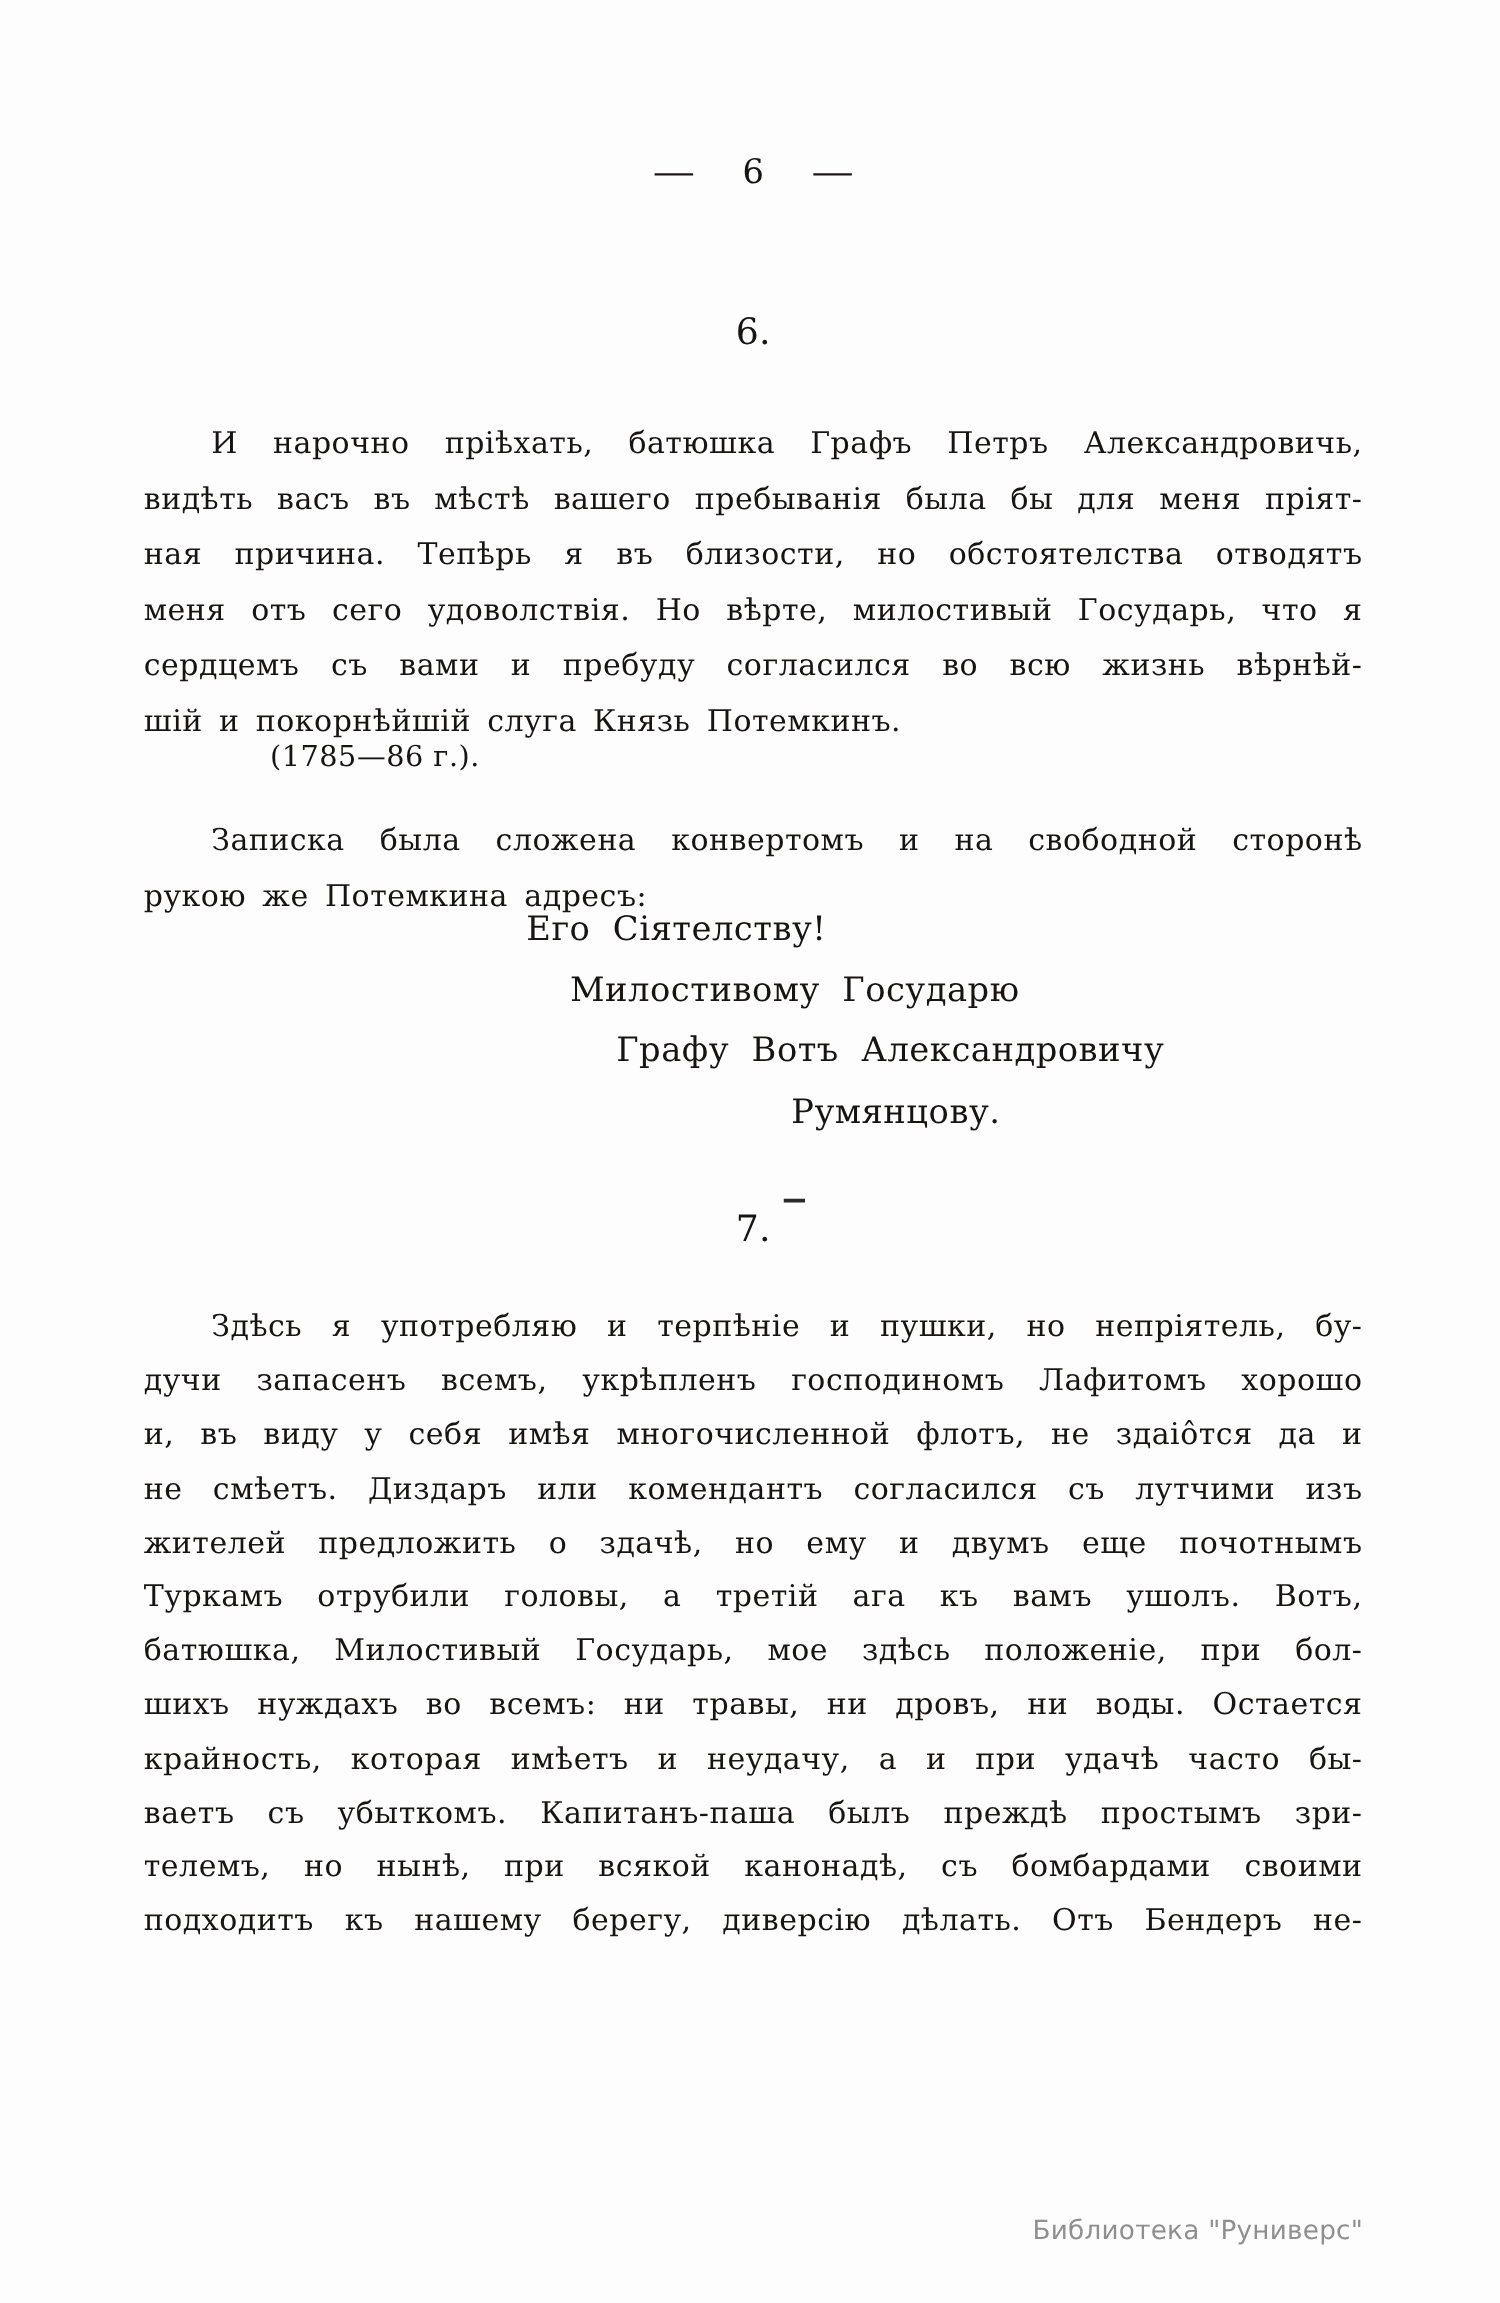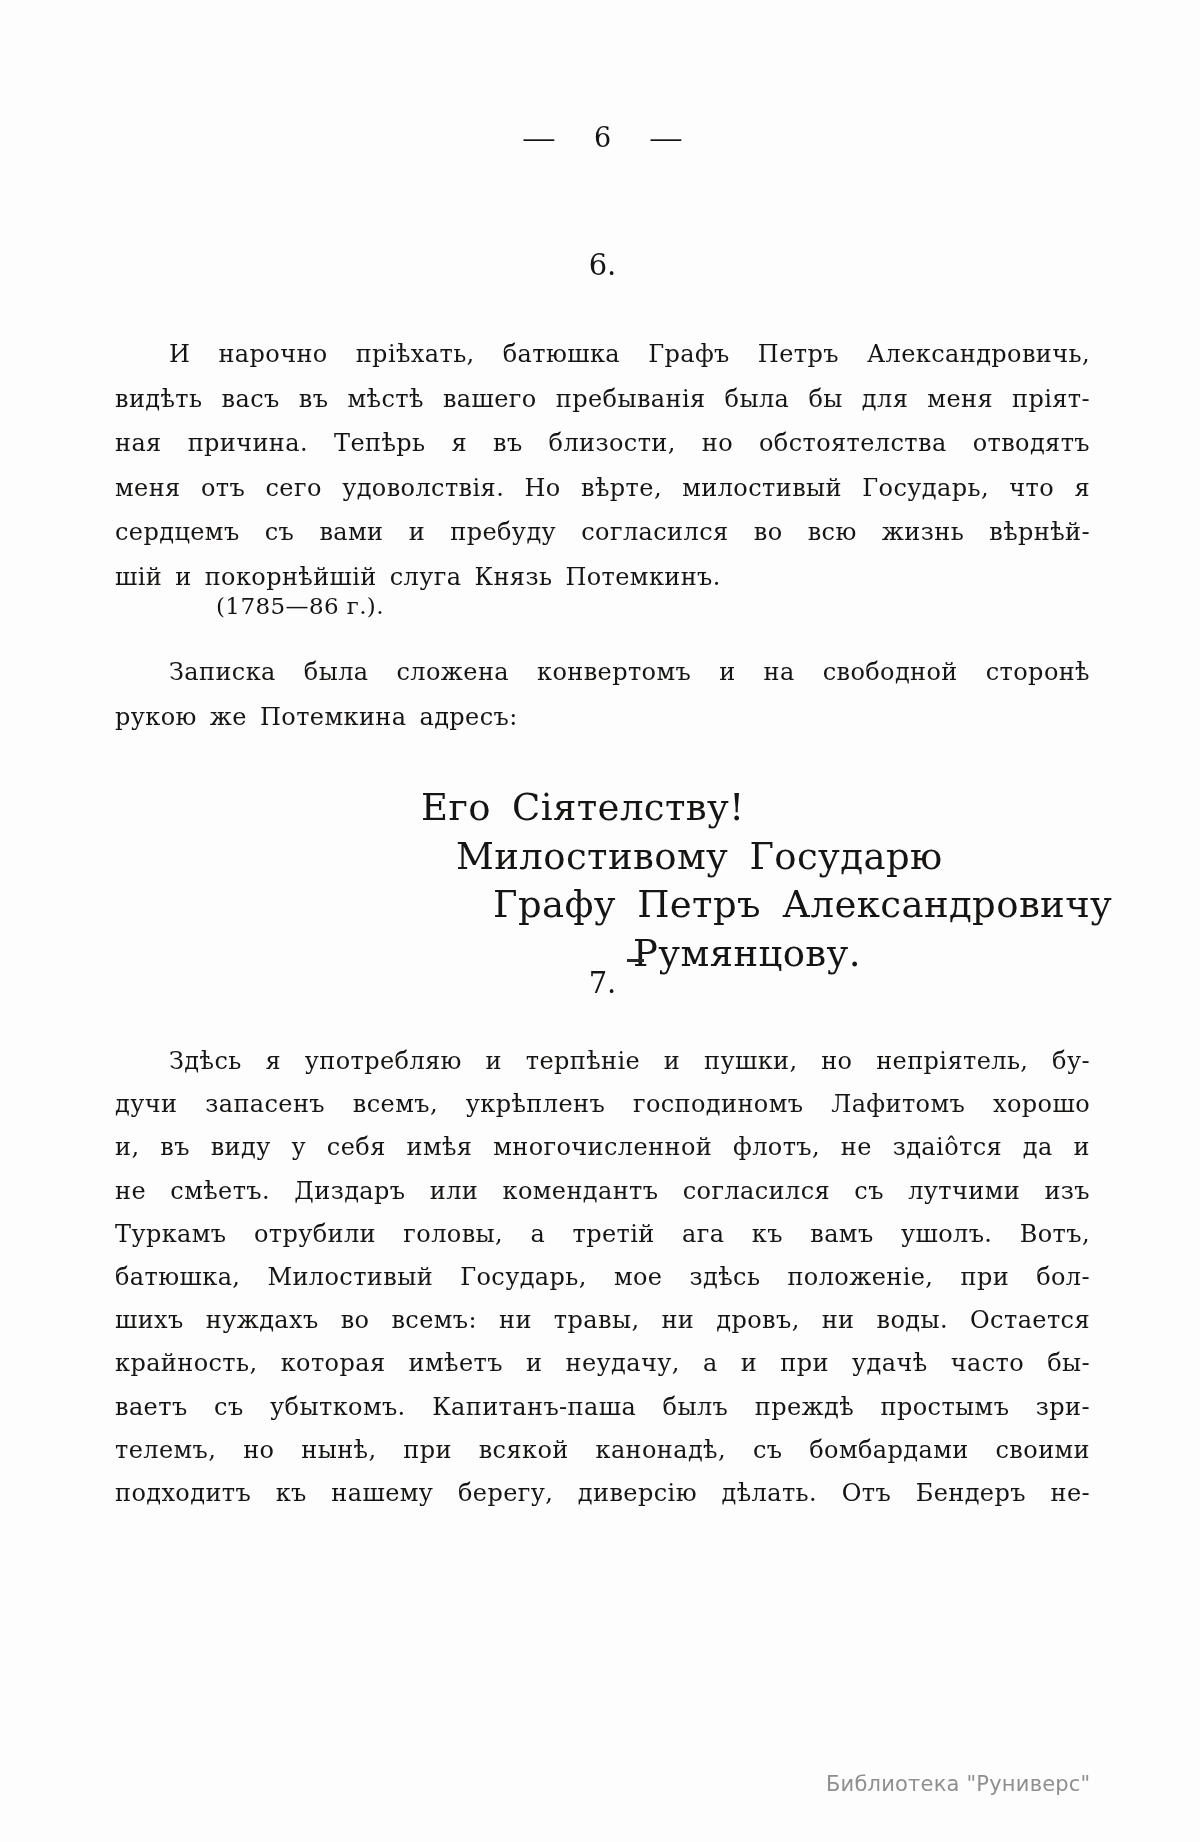--- a/index.html
+++ b/index.html
@@ -58,21 +58,21 @@
   .para-6 { top: 332px; line-height: 44.5px; }
   .date-note {
     position: absolute;
     left: 216px;
     top: 593px;
     font-size: 23px;
     letter-spacing: 0.4px;
   }
   .para-note { top: 650px; line-height: 45px; }
 
-  .address { top: 784px; line-height: 48.5px; font-size: 37px; word-spacing: 9px; letter-spacing: 0.4px; }
+  .address { top: 720px; line-height: 48.5px; font-size: 27px; word-spacing: 9px; letter-spacing: 0.4px; }
   .address .addr-line { white-space: nowrap; }
   .addr-0 { margin-left: 306px; }
   .addr-1 { margin-left: 341px; }
   .addr-2 { margin-left: 378px; }
   .addr-3 { margin-left: 518px; }
 
   .para-7 { top: 1040px; line-height: 43.2px; }
 
   .watermark {
     position: absolute;
@@ -109,32 +109,33 @@
   <div class="date-note">(1785—86 г.).</div>
 
   <div class="column bodytext para-note" style="position:absolute;">
     <span class="line indent">Записка была сложена конвертомъ и на свободной сторонѣ</span>
     <span class="line natural">рукою же Потемкина адресъ:</span>
   </div>
 
   <div class="column bodytext address" style="position:absolute;">
     <div class="addr-line addr-0">Его Сіятелству!</div>
     <div class="addr-line addr-1">Милостивому Государю</div>
-    <div class="addr-line addr-2">Графу Петръ Александровичу</div>
+    <div class="addr-line addr-2">Графу Вотъ Александровичу</div>
     <div class="addr-line addr-3">Румянцову.</div>
   </div>
 
   <div class="ink-artifact"></div>
   <div class="section-heading heading-7">7.</div>
 
   <div class="column bodytext para-7" style="position:absolute;">
     <span class="line indent">Здѣсь я употребляю и терпѣніе и пушки, но непріятель, бу-</span>
     <span class="line">дучи запасенъ всемъ, укрѣпленъ господиномъ Лафитомъ хорошо</span>
     <span class="line">и, въ виду у себя имѣя многочисленной флотъ, не здаіо̂тся да и</span>
     <span class="line">не смѣетъ. Диздаръ или комендантъ согласился съ лутчими изъ</span>
+    <span class="line">жителей предложить о здачѣ, но ему и двумъ еще почотнымъ</span>
     <span class="line">Туркамъ отрубили головы, а третій ага къ вамъ ушолъ. Вотъ,</span>
     <span class="line">батюшка, Милостивый Государь, мое здѣсь положеніе, при бол-</span>
     <span class="line">шихъ нуждахъ во всемъ: ни травы, ни дровъ, ни воды. Остается</span>
     <span class="line">крайность, которая имѣетъ и неудачу, а и при удачѣ часто бы-</span>
     <span class="line">ваетъ съ убыткомъ. Капитанъ-паша былъ преждѣ простымъ зри-</span>
     <span class="line">телемъ, но нынѣ, при всякой канонадѣ, съ бомбардами своими</span>
     <span class="line">подходитъ къ нашему берегу, диверсію дѣлать. Отъ Бендеръ не-</span>
 
   </div>
 

